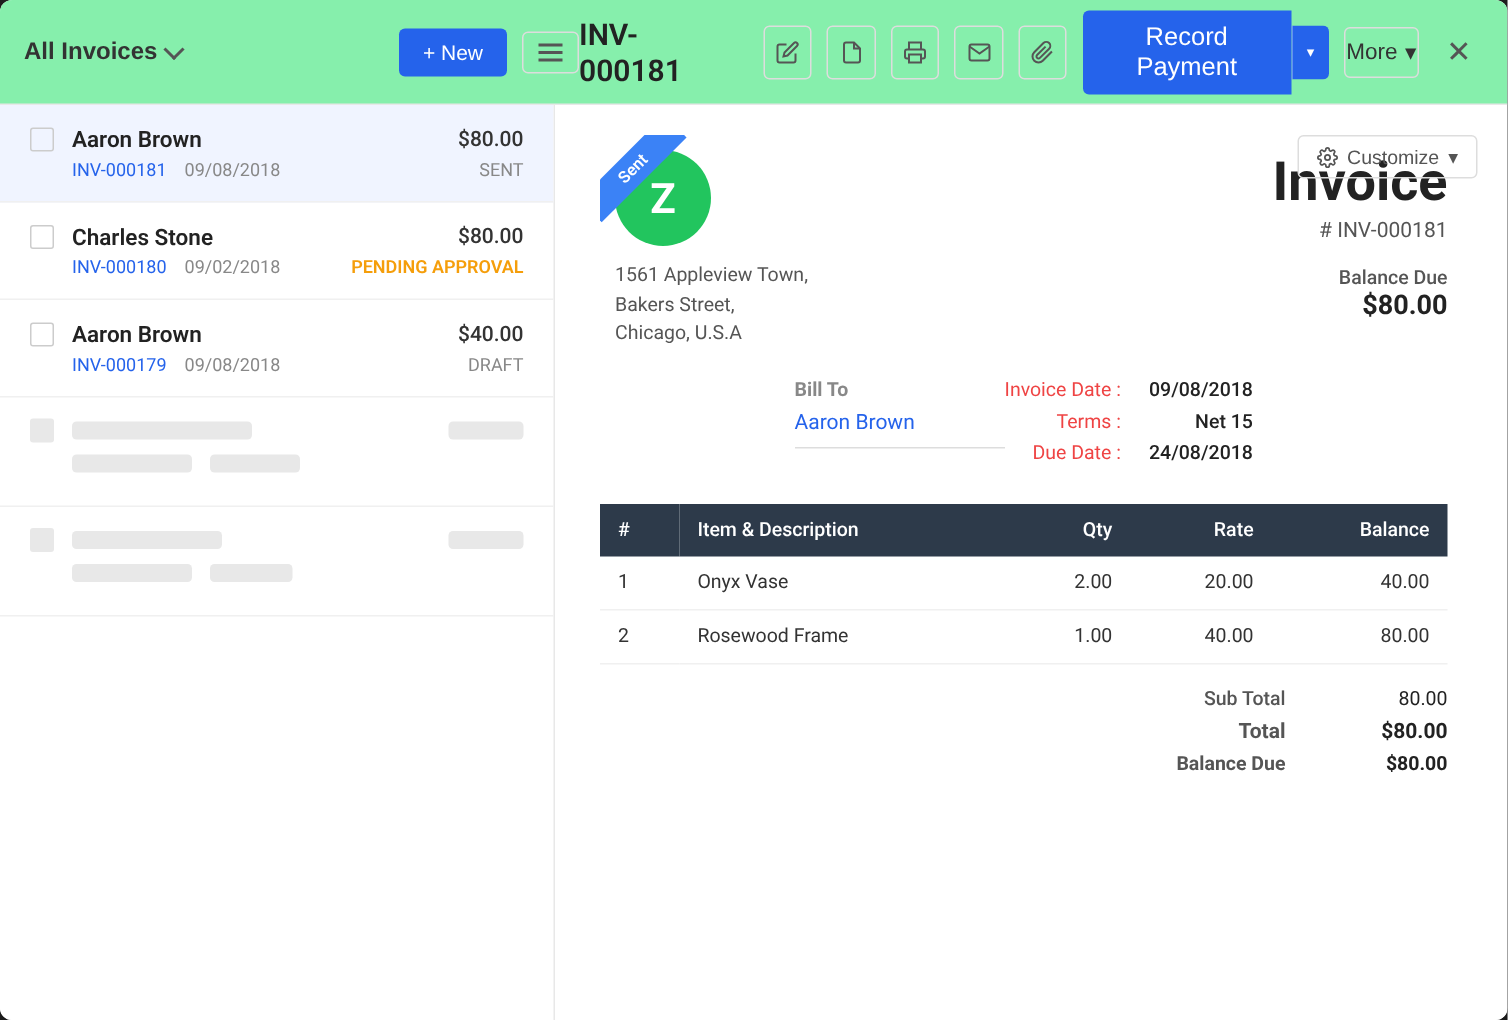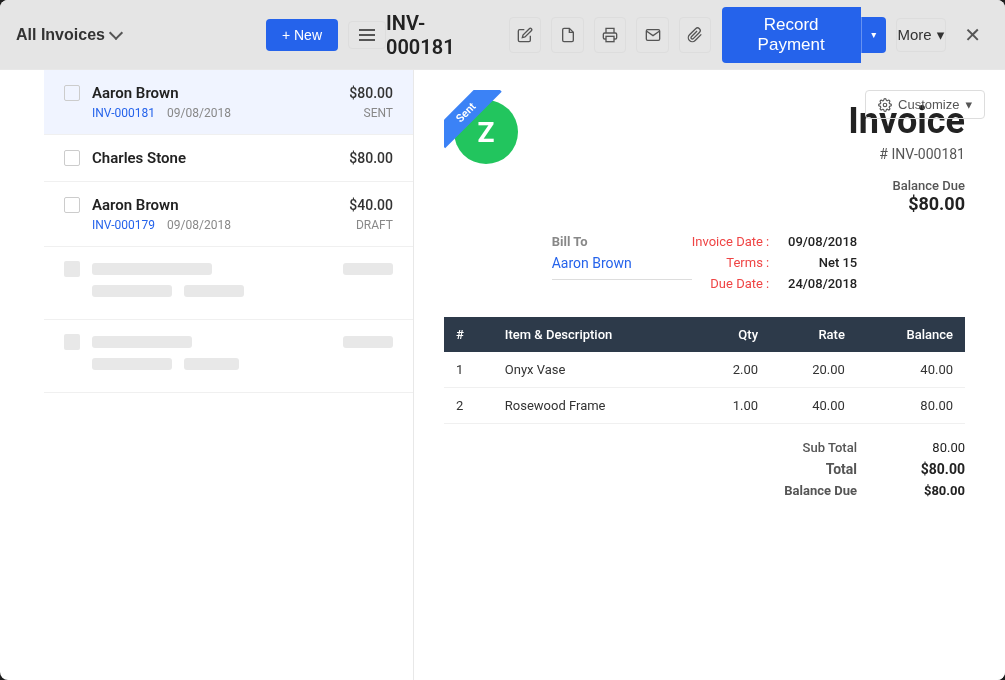--- a/index.html
+++ b/index.html
@@ -21,21 +21,21 @@
       flex-direction: column;
       box-shadow: 0 4px 24px rgba(0,0,0,0.5);
     }
     
     .header {
       display: flex;
       align-items: center;
       padding: 0 16px;
       height: 70px;
       border-bottom: 1px solid #e8e8e8;
-      background: #e5e5e5;
+      background: #86efac;
       flex-shrink: 0;
     }
     .header-left {
       display: flex;
       align-items: center;
       gap: 10px;
       width: 370px;
       flex-shrink: 0;
     }
     .all-invoices-btn {
@@ -161,21 +161,20 @@
       font-size: 20px;
       cursor: pointer;
       color: #555;
       padding: 4px 8px;
     }
     
     .main-content {
       display: flex;
       flex: 1;
       overflow: hidden;
-      margin-left: 44px;
     }
     
     .sidebar {
       width: 370px;
       flex-shrink: 0;
       border-right: 1px solid #e8e8e8;
       overflow-y: auto;
       background: #fff;
     }
     .invoice-item {
@@ -545,20 +544,25 @@
           <span class="inv-status status-sent">SENT</span>
         </div>
       </div>
 
       <div class="invoice-item">
         <div class="invoice-item-row1">
           <div class="checkbox"></div>
           <span class="customer-name">Charles Stone</span>
           <span class="amount">$80.00</span>
         </div>
+        <div class="invoice-item-row2">
+          <span class="inv-number">INV-000180</span>
+          <span class="inv-date">09/02/2018</span>
+          <span class="inv-status status-pending">PENDING APPROVAL</span>
+        </div>
       </div>
 
       <div class="invoice-item">
         <div class="invoice-item-row1">
           <div class="checkbox"></div>
           <span class="customer-name">Aaron Brown</span>
           <span class="amount">$40.00</span>
         </div>
         <div class="invoice-item-row2">
           <span class="inv-number">INV-000179</span>
@@ -603,20 +607,25 @@
           <path d="M19.4 15a1.65 1.65 0 0 0 .33 1.82l.06.06a2 2 0 0 1-2.83 2.83l-.06-.06a1.65 1.65 0 0 0-1.82-.33 1.65 1.65 0 0 0-1 1.51V21a2 2 0 0 1-4 0v-.09A1.65 1.65 0 0 0 9 19.4a1.65 1.65 0 0 0-1.82.33l-.06.06a2 2 0 0 1-2.83-2.83l.06-.06A1.65 1.65 0 0 0 4.68 15a1.65 1.65 0 0 0-1.51-1H3a2 2 0 0 1 0-4h.09A1.65 1.65 0 0 0 4.6 9a1.65 1.65 0 0 0-.33-1.82l-.06-.06a2 2 0 0 1 2.83-2.83l.06.06A1.65 1.65 0 0 0 9 4.68a1.65 1.65 0 0 0 1-1.51V3a2 2 0 0 1 4 0v.09a1.65 1.65 0 0 0 1 1.51 1.65 1.65 0 0 0 1.82-.33l.06-.06a2 2 0 0 1 2.83 2.83l-.06.06A1.65 1.65 0 0 0 19.4 9a1.65 1.65 0 0 0 1.51 1H21a2 2 0 0 1 0 4h-.09a1.65 1.65 0 0 0-1.51 1z"></path>
         </svg>
         <span>Customize</span>
         <span>▾</span>
       </button>
 
       <div class="invoice-header">
         <div class="company-info">
           <div class="company-logo">
             <span>Z</span>
+          </div>
+          <div class="company-address">
+            <span>1561 Appleview Town,</span><br>
+            <span>Bakers Street,</span><br>
+            <span>Chicago, U.S.A</span>
           </div>
         </div>
         <div class="invoice-title-section">
           <div class="invoice-label">Invoice</div>
           <div class="invoice-number"># INV-000181</div>
           <div class="balance-due-label">Balance Due</div>
           <div class="balance-due-amount">$80.00</div>
         </div>
       </div>
 

